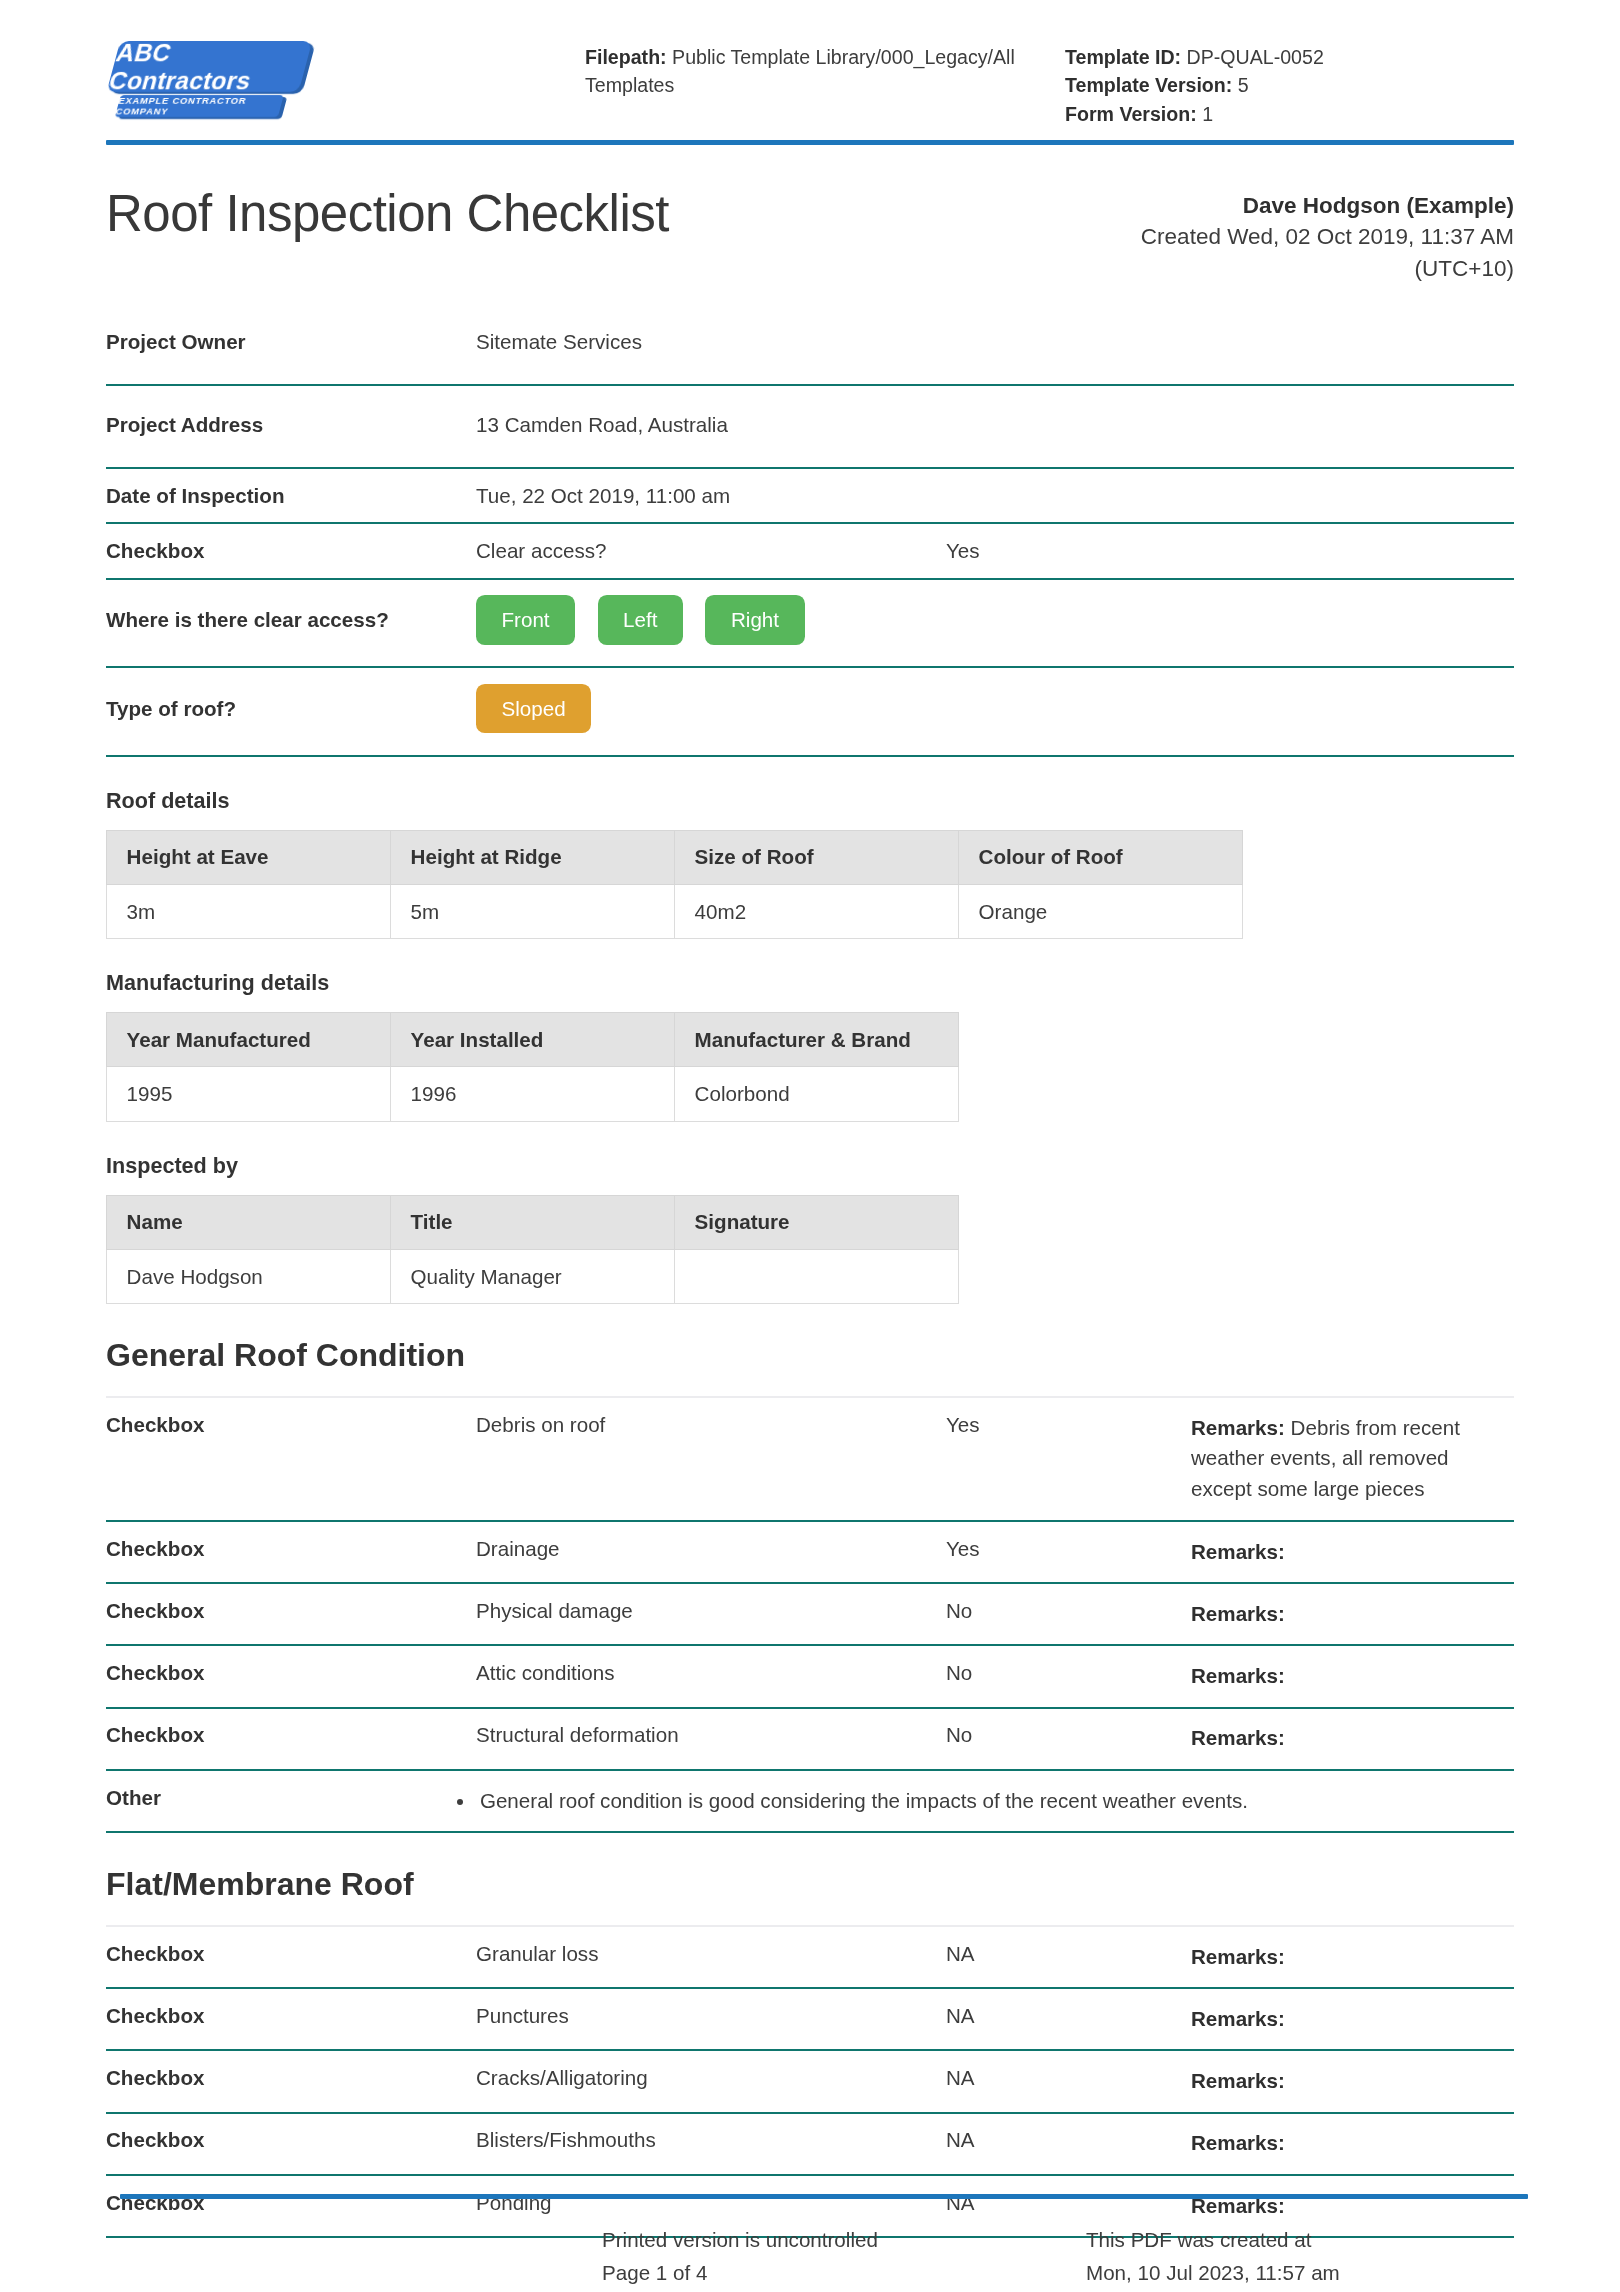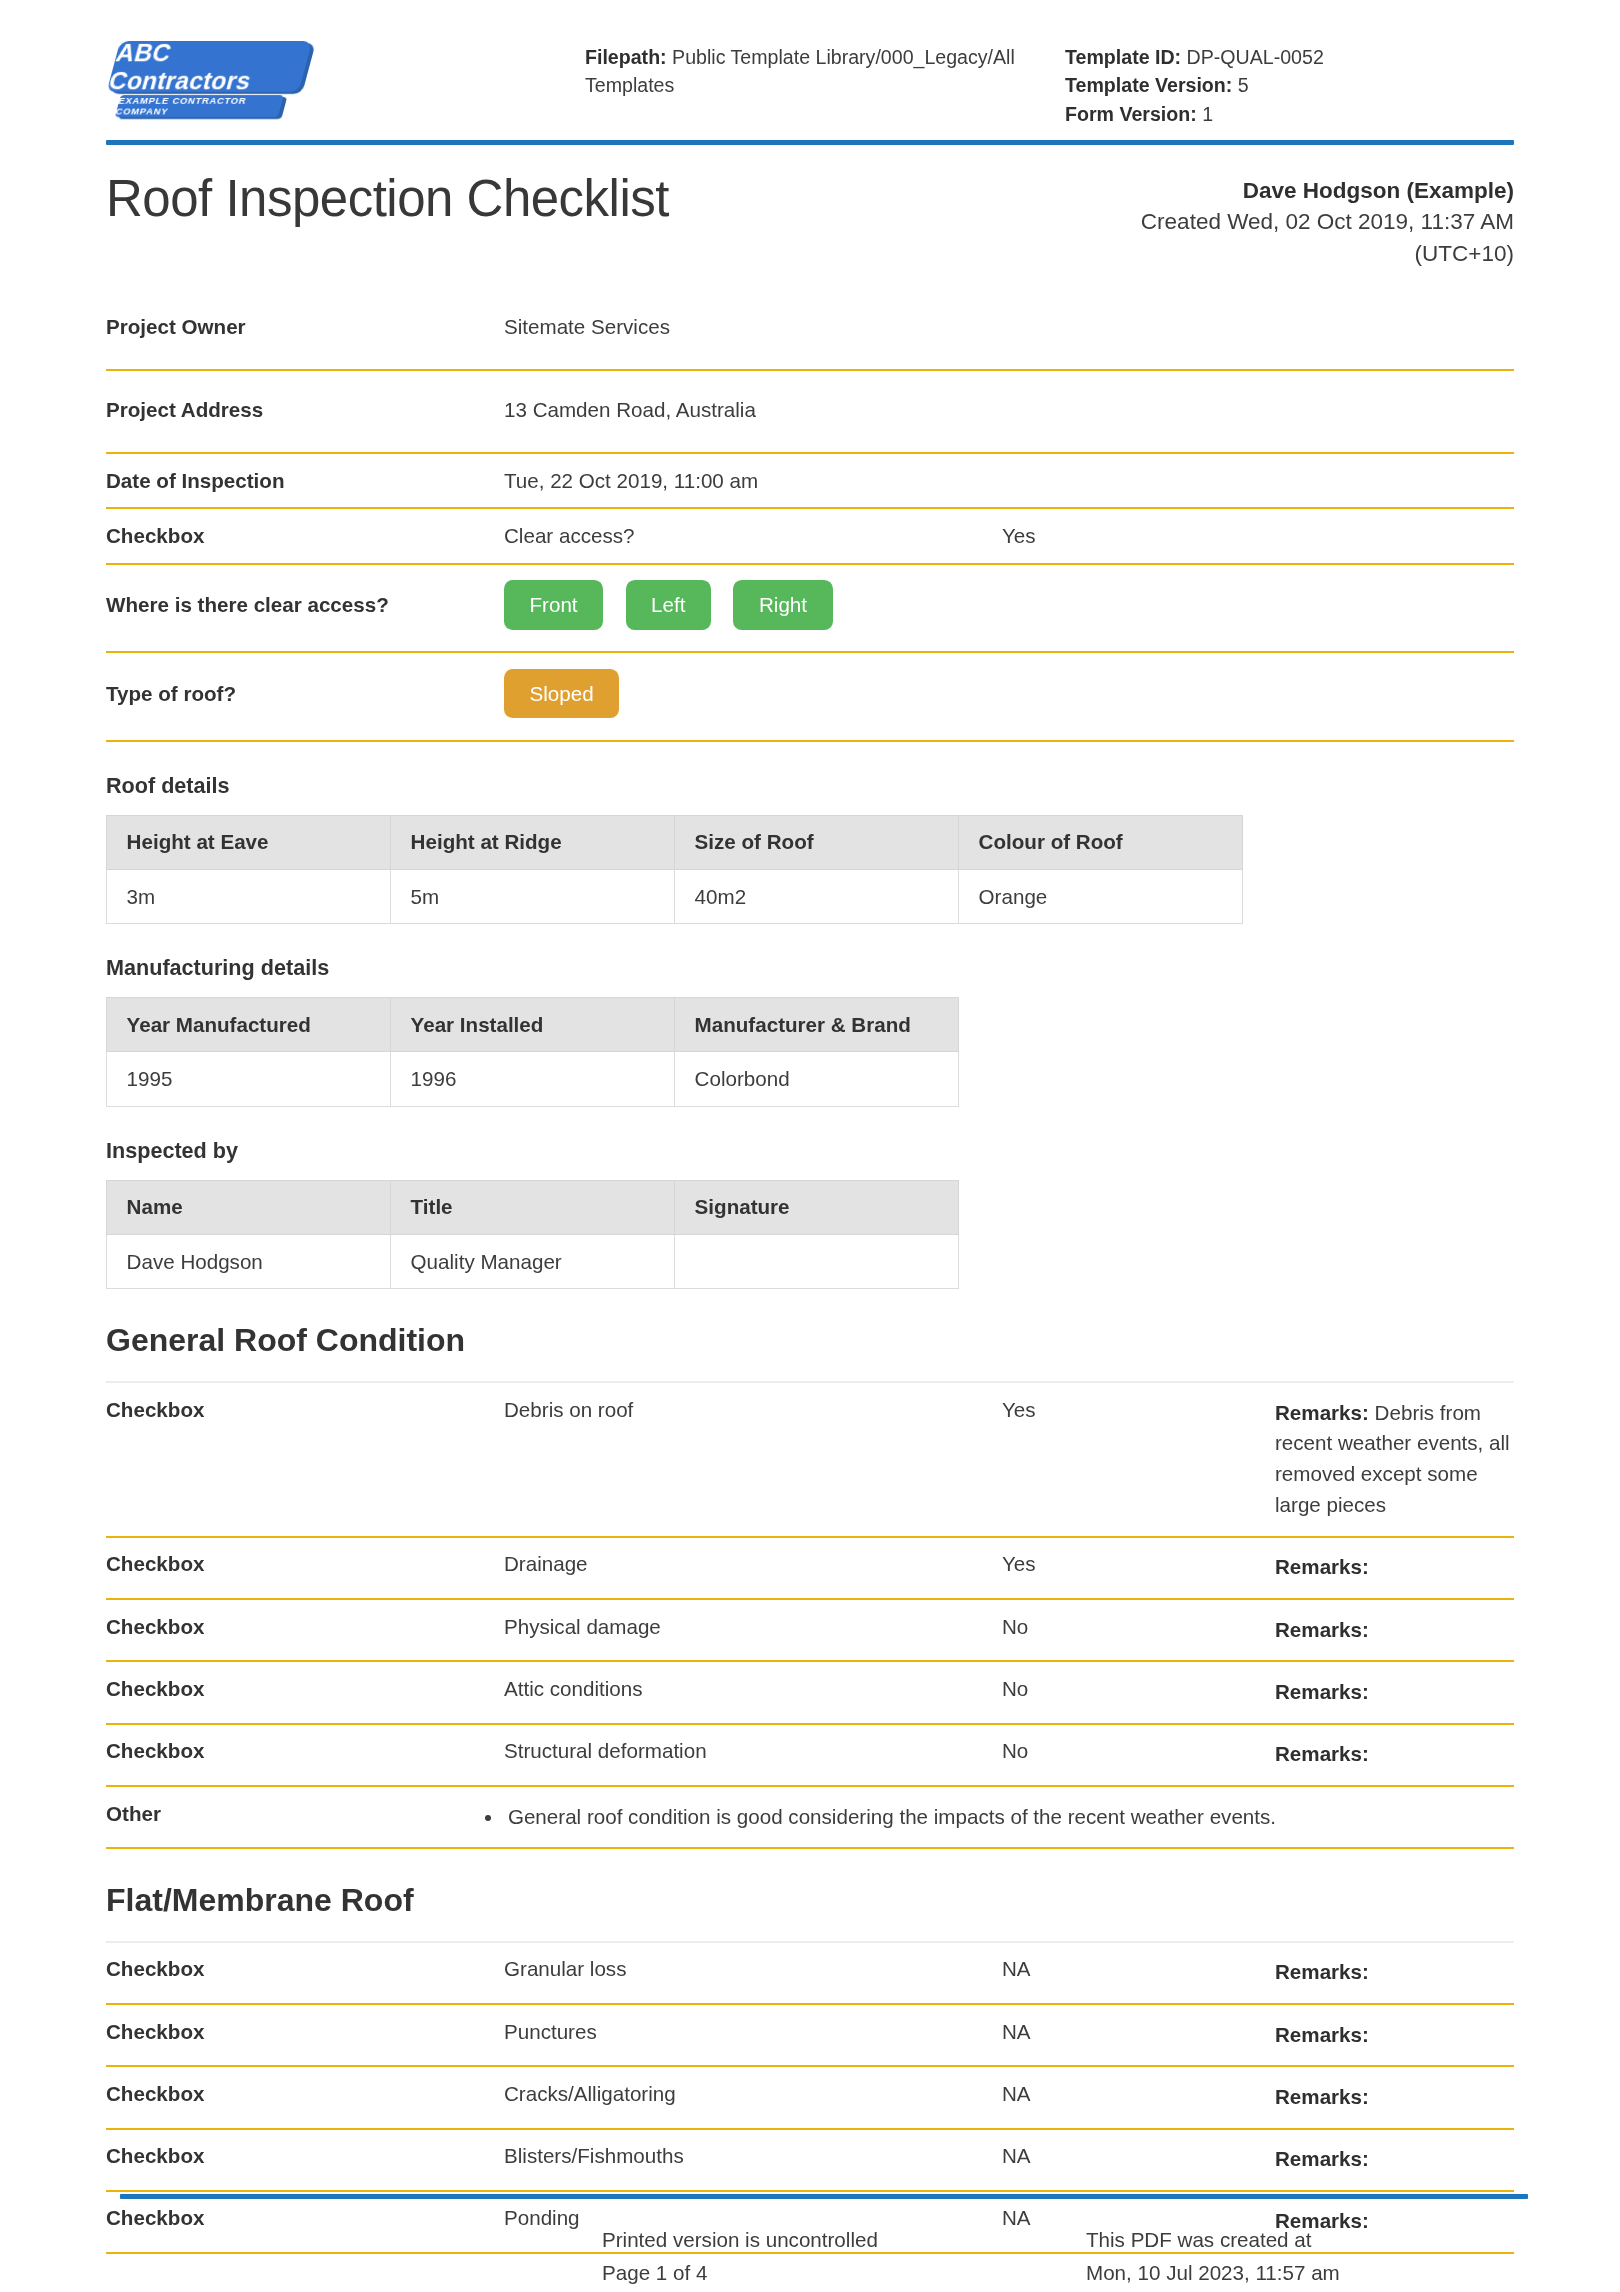--- a/index.html
+++ b/index.html
@@ -22,28 +22,28 @@
   .logo-title { color:#ffffff; font-weight:bold; font-size:24.5px; letter-spacing:0.2px; }
   .logo-band { background:#3474d0; border-radius:3.9px; height:22.5px; width:163px;
                margin:2.9px auto 0; display:flex; align-items:center; justify-content:center; }
   .logo-sub { color:#ffffff; font-weight:bold; font-size:9.3px; letter-spacing:0.8px; }
   .filepath { width:443px; font-size:19.6px; line-height:1.45; color:#3d3d3d; padding-top:2px; }
   .tmeta { flex:1; margin-left:37px; font-size:19.6px; line-height:1.45; padding-top:2px; }
   .tmeta b, .filepath b { color:#2f2f2f; }
   .rule-blue { height:4.9px; background:#1d76bb; margin-top:11.8px; border-radius:1px; }
 
   
-  .title-row { display:flex; margin-top:24px; align-items:flex-start; }
+  .title-row { display:flex; margin-top:39px; align-items:flex-start; }
   .page-title { font-size:51px; font-weight:400; color:#383838; letter-spacing:-0.5px; flex:1; }
   .created-meta { text-align:right; font-size:22.5px; line-height:1.4; color:#3d3d3d; padding-top:5.9px; }
   .created-meta .author { font-weight:bold; color:#2f2f2f; }
 
   
   #form-rows { margin-top:19.6px; }
-  .frow { display:flex; border-bottom:2px solid #eab308; padding:14.7px 0; align-items:flex-start;gap:28px; }
+  .frow { display:flex; border-bottom:2px solid #0f766e; padding:14.7px 0; align-items:flex-start; }
   .frow.tall  { padding:26.5px 0 30px; }
   .frow.btnrow { padding:15.7px 0 21.6px; align-items:center; }
   .c-label { width:370px; font-weight:bold; color:#333333; font-size:20.6px; padding-right:19.6px; }
   .c-value { flex:1; font-size:20.6px; }
   .c-item  { width:470px; font-size:20.6px; padding-right:19.6px; }
   .c-answer{ width:245px; font-size:20.6px; }
   .c-remarks{ flex:1; font-size:20.6px; line-height:1.5; }
   .c-remarks b { color:#2f2f2f; }
   .btns { display:flex; gap:22.5px; flex:1; }
   .chip { color:#ffffff; font-size:20.6px; padding:12.7px 25.5px; border-radius:8.8px;

